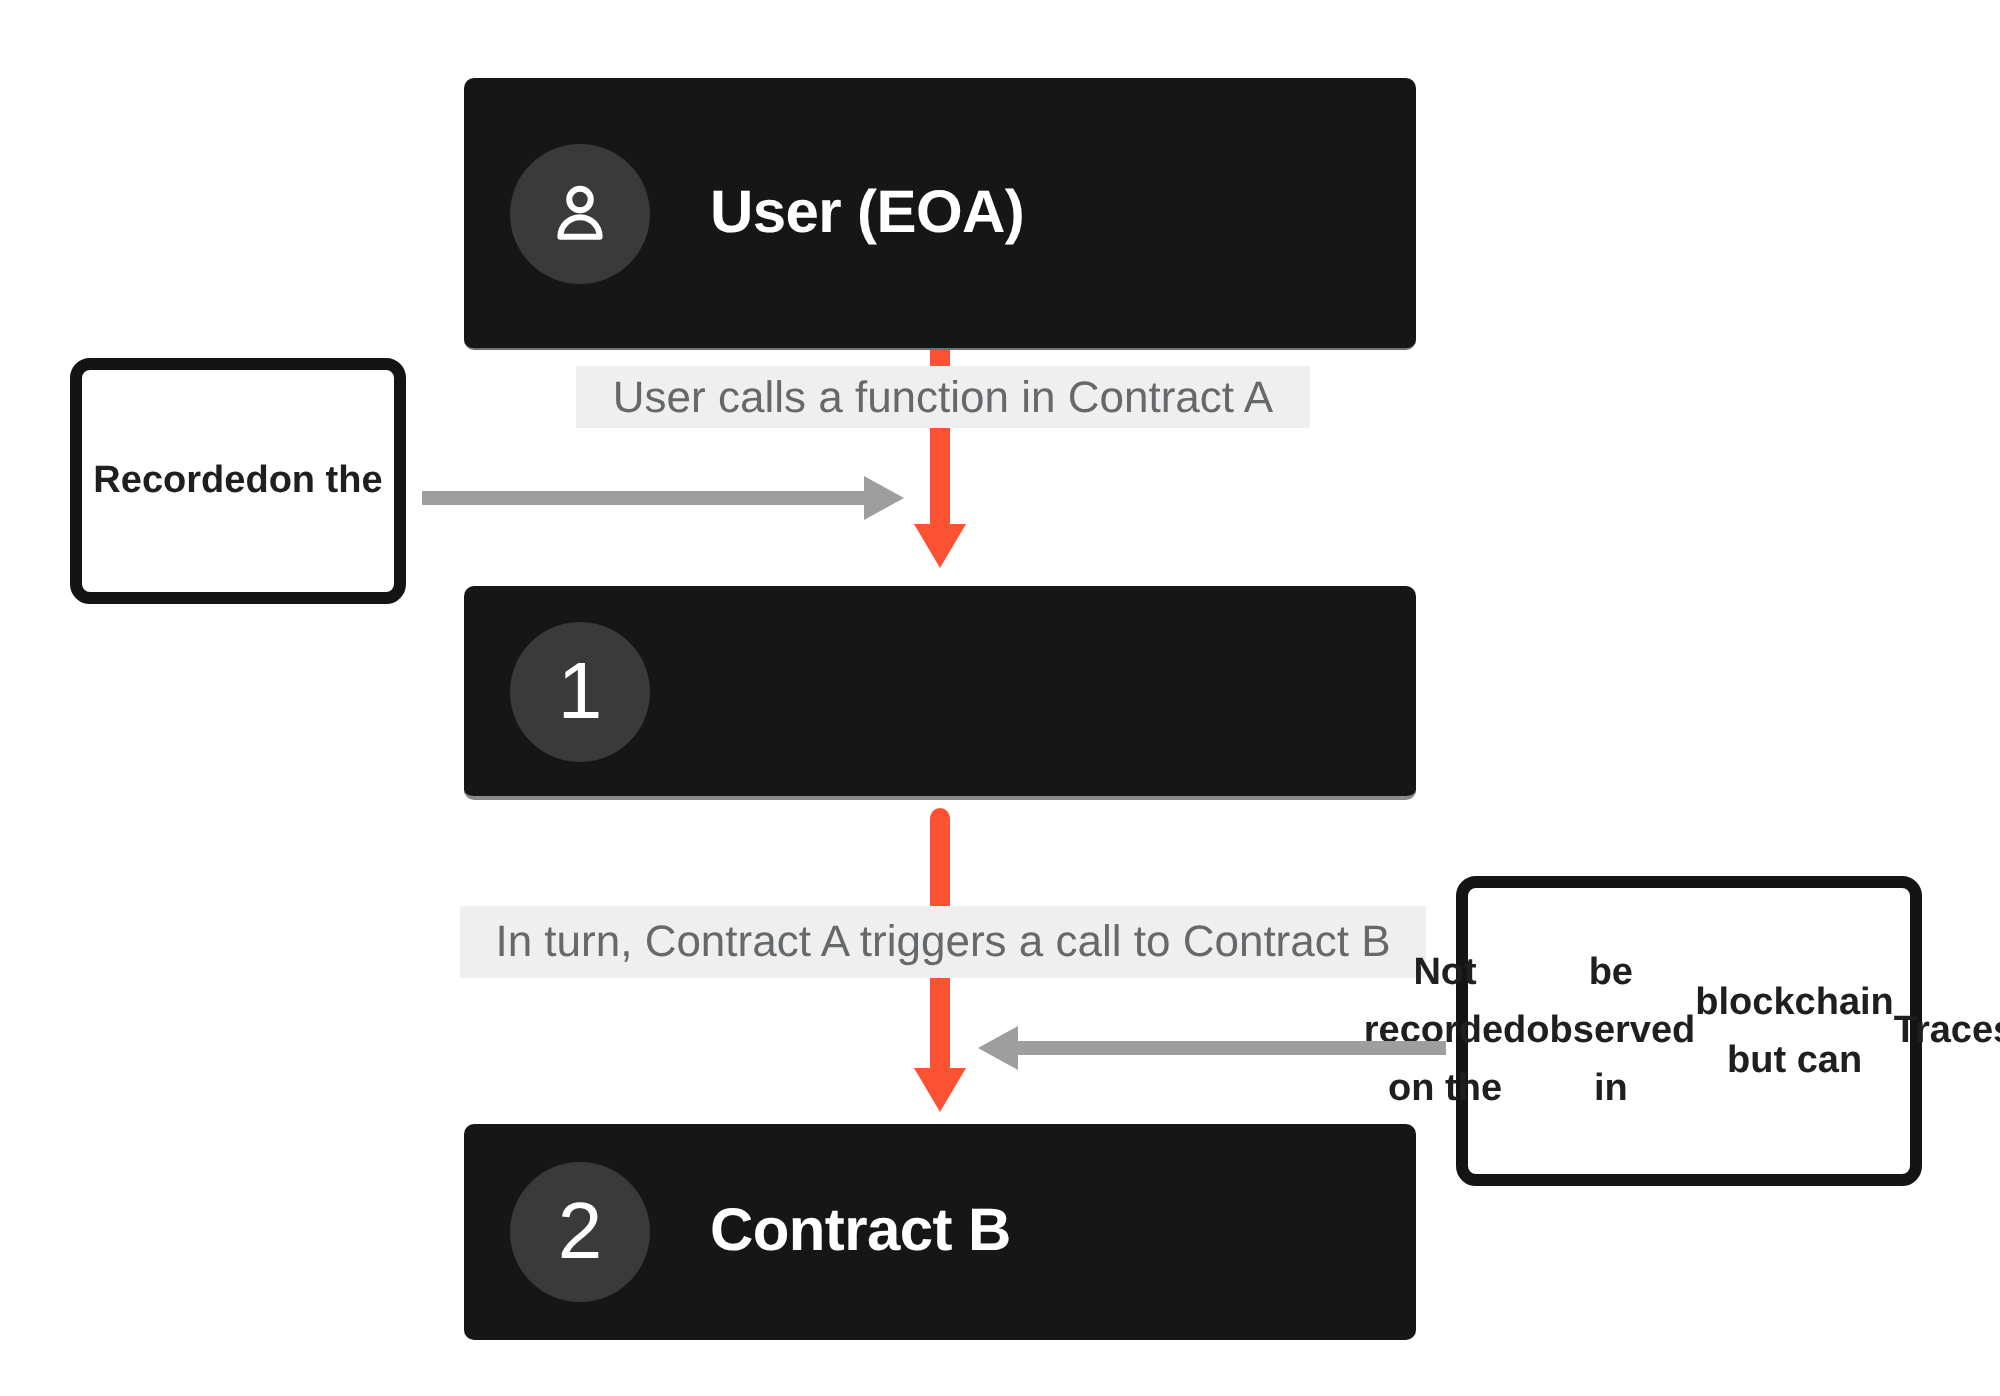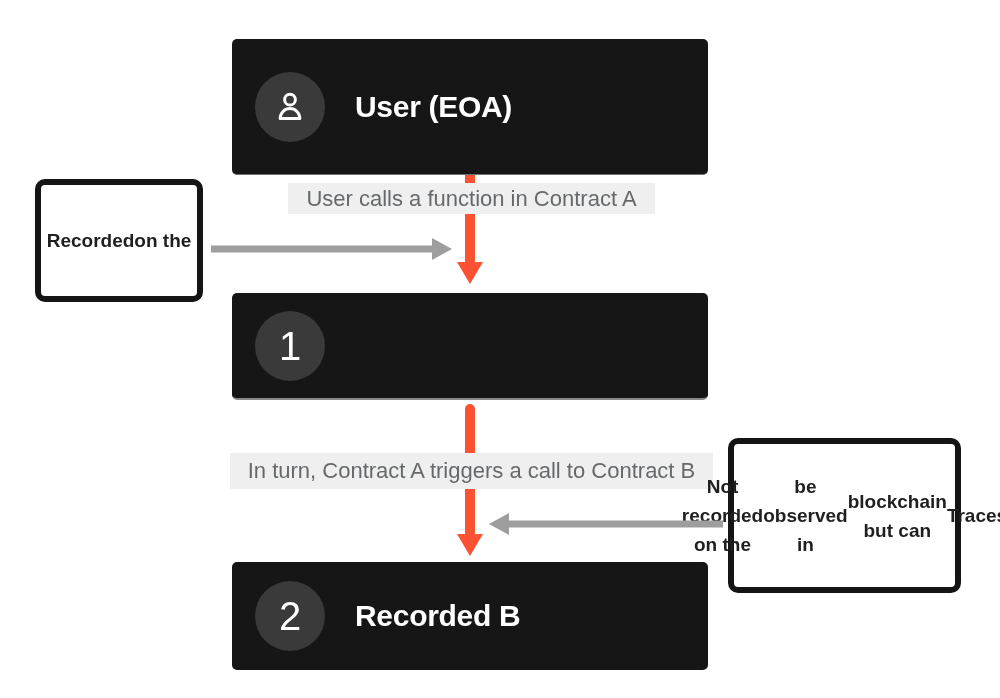--- a/index.html
+++ b/index.html
@@ -141,16 +141,16 @@
 
   <div class="harrow harrow-right-note">
     <div class="hshaft"></div>
     <div class="hhead"></div>
   </div>
 
   <div class="node node-b">
     <div class="badge">
       <span class="badge-num">2</span>
     </div>
-    <div class="node-label">Recorded B</div>
+    <div class="node-label">Contract B</div>
   </div>
 
 </div>
 
 </body></html>

